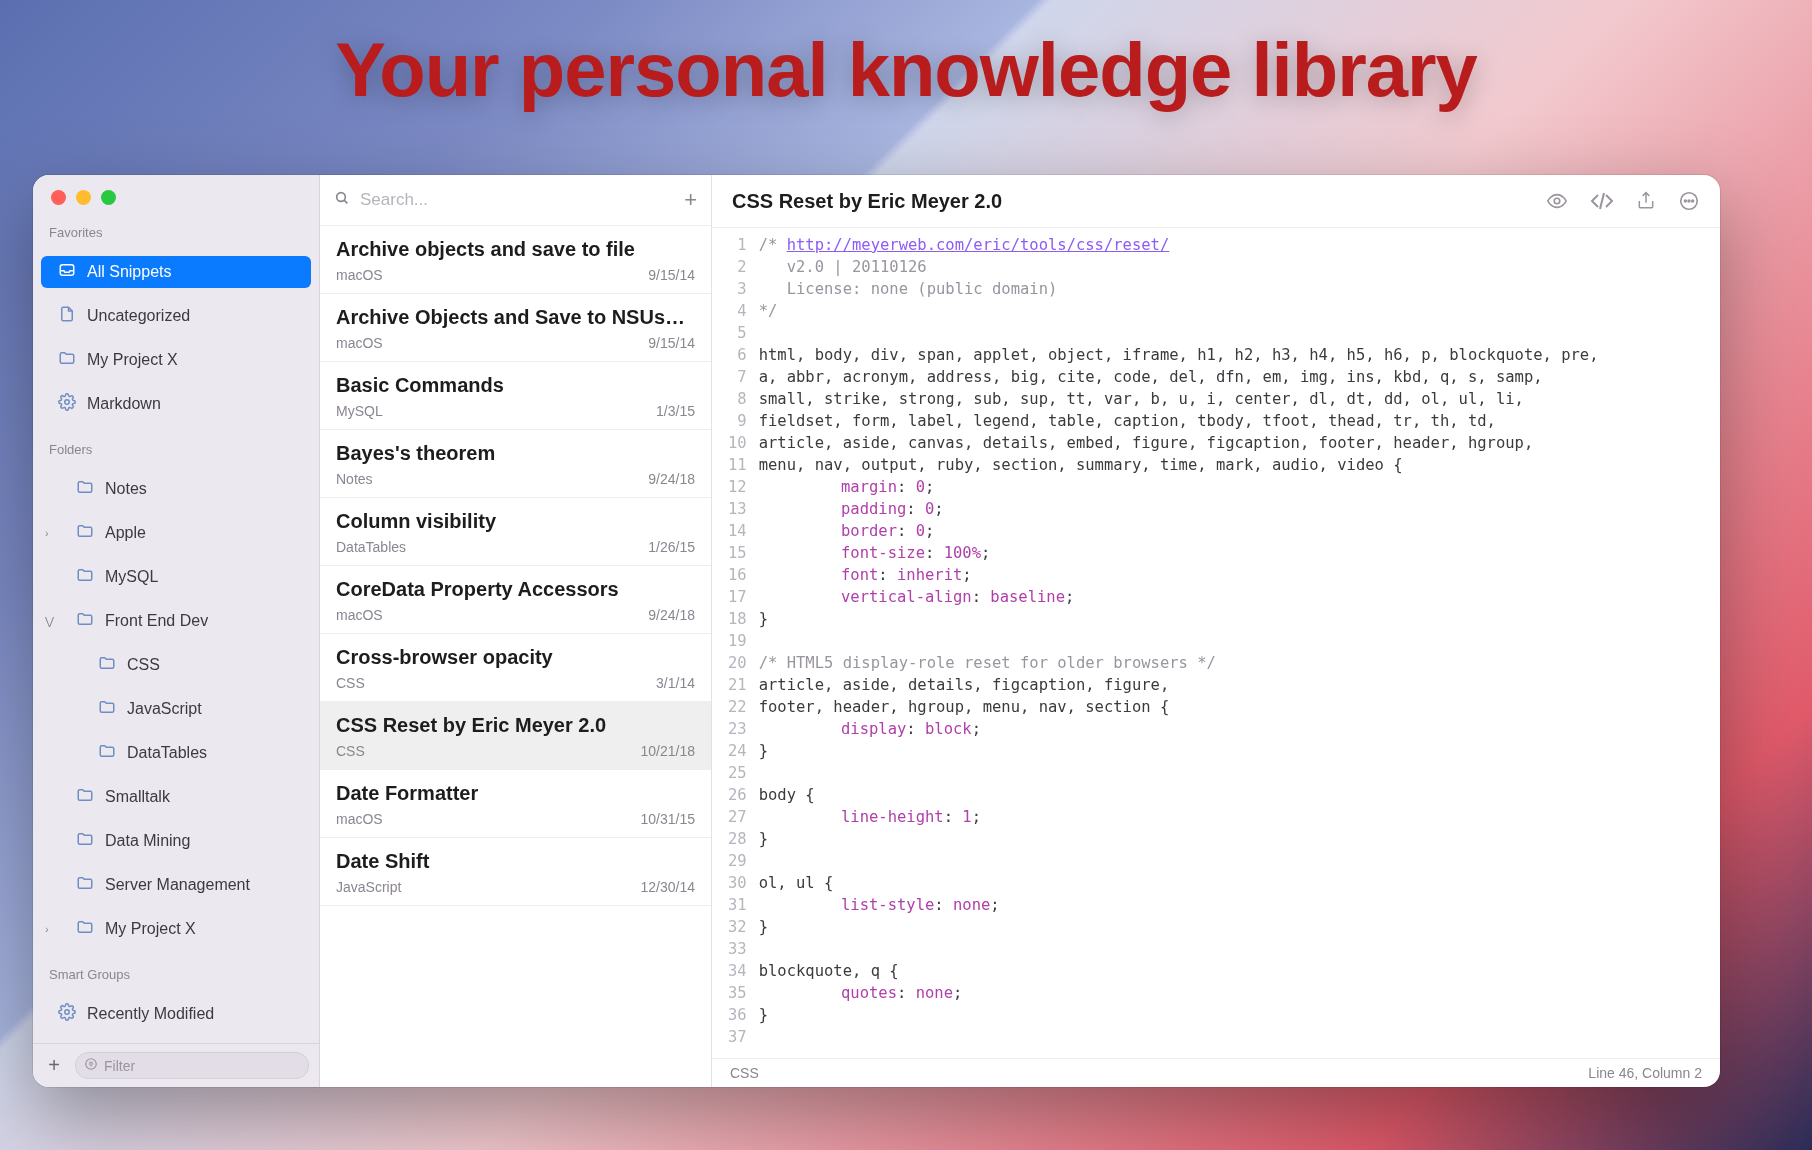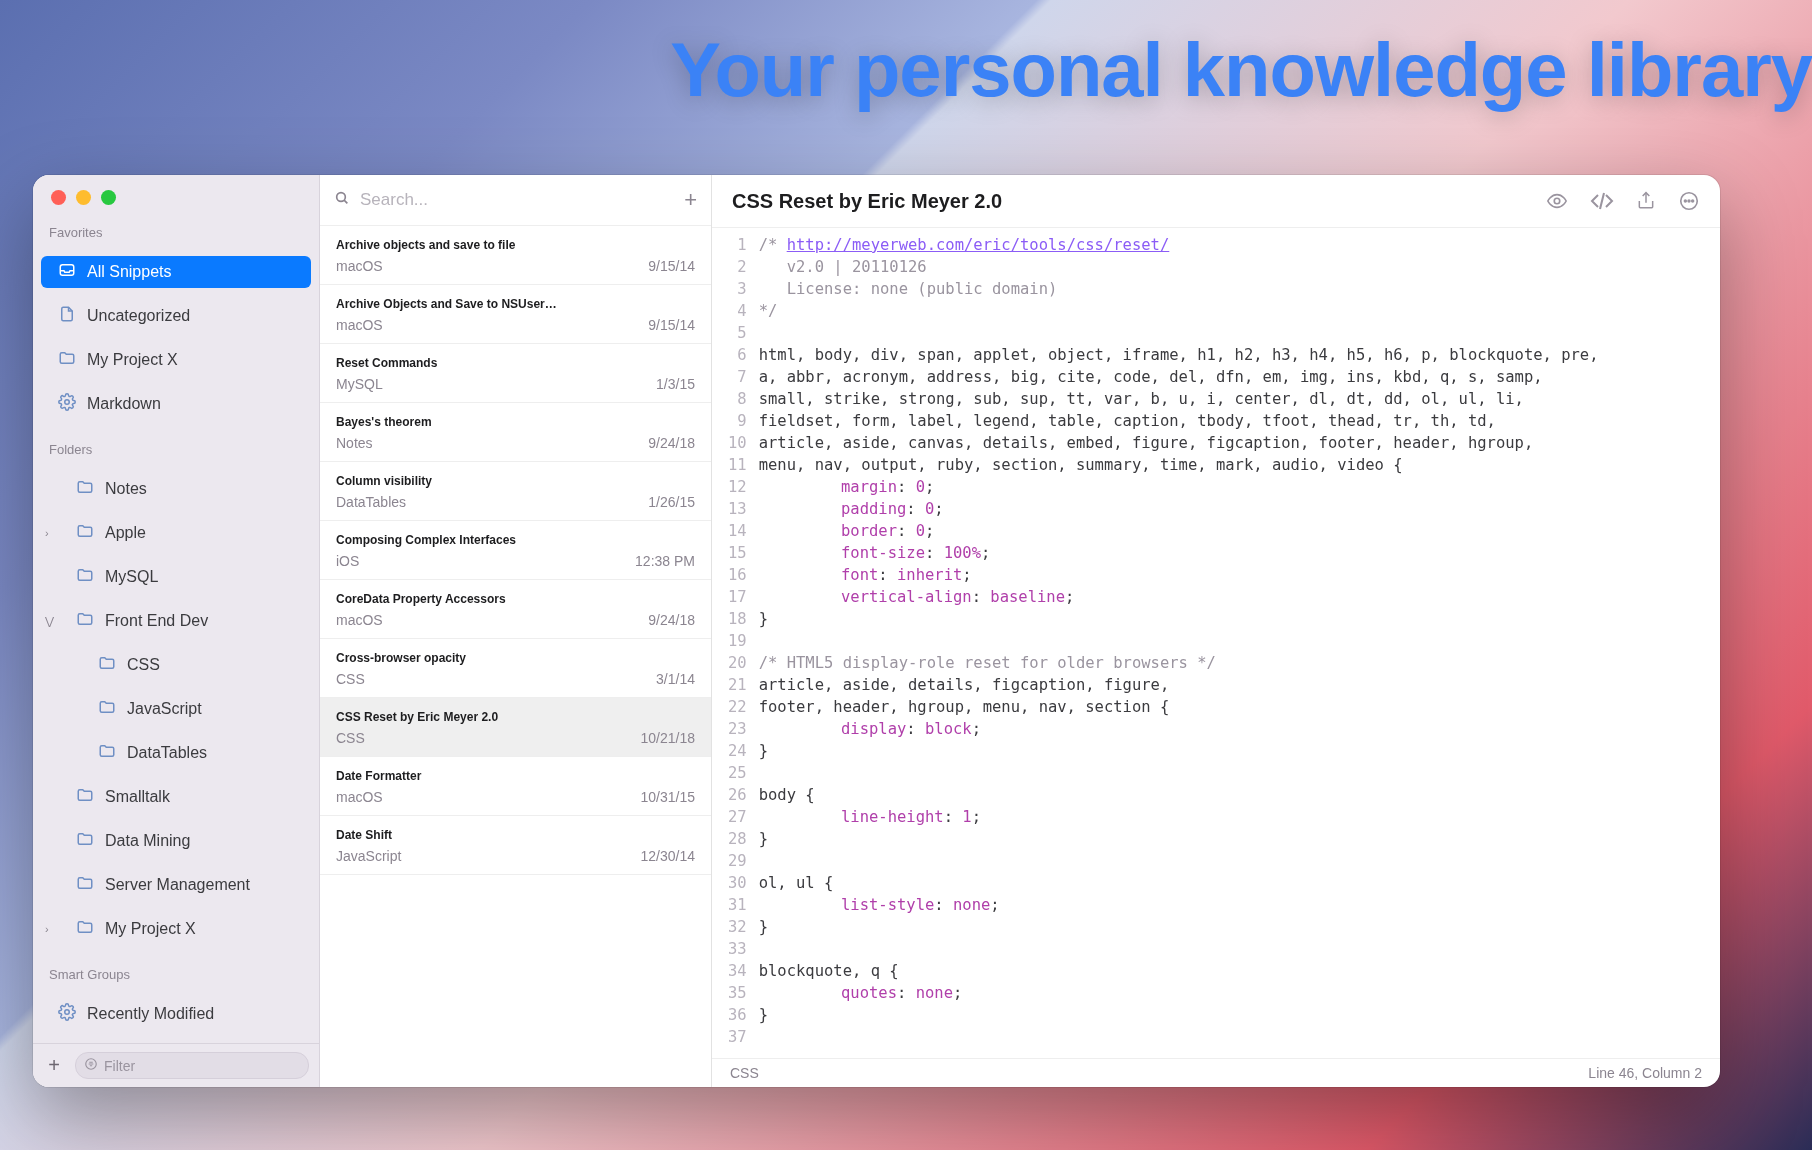--- a/index.html
+++ b/index.html
@@ -7,23 +7,23 @@
   body {
     font-family: -apple-system, "SF Pro Text", "Helvetica Neue", Arial, sans-serif;
     width: 1812px; height: 1150px;
     background: linear-gradient(135deg,#5b6fb0 0%,#7b89c4 20%,#a8b5df 35%,#cfd6eb 35.5%,#f2c9ce 55%,#e15a6a 85%,#2a2c56 100%);
     position: relative;
     overflow: hidden;
     color: #2a2a2a;
   }
   .hero {
     position: absolute; top: 26px; left: 0; right: 0;
-    text-align: right;
+    text-align: center;
     font-size: 76px; font-weight: 700;
-    color: #3b82f6;
+    color: #b91c1c;
     text-shadow: 0 4px 24px rgba(0,0,0,.25);
     letter-spacing: -1px;
   }
   .window {
     position: absolute;
     top: 175px; left: 33px;
     width: 1687px; height: 912px;
     background: #fff;
     border-radius: 16px;
     box-shadow: 0 30px 80px rgba(0,0,0,.35), 0 0 0 1px rgba(0,0,0,.08);
@@ -71,21 +71,21 @@
   .list-header{display:flex;align-items:center;padding:12px 14px;border-bottom:1px solid #eee;gap:10px;}
   .list-header .srch{flex:1;border:none;outline:none;font-size:17px;color:#333;}
   .list-header .srch::placeholder{color:#b7b3bb;}
   .list-header .ic{color:#8b8590;font-size:16px;}
   .list-header .plus{font-size:22px;color:#8b8590;}
   .list-body{flex:1;overflow:hidden;}
   .li{
     padding:12px 16px 10px; border-bottom:1px solid #eee; cursor:default;
   }
   .li.selected{background:#efefef;}
-  .li-title{font-size:12px;font-weight:600;color:#1d1d1f;white-space:nowrap;overflow:hidden;text-overflow:ellipsis;}
+  .li-title{font-size:20px;font-weight:600;color:#1d1d1f;white-space:nowrap;overflow:hidden;text-overflow:ellipsis;}
   .li-meta{display:flex;justify-content:space-between;margin-top:6px;font-size:14px;color:#8b8590;}
   
   .editor{flex:1;display:flex;flex-direction:column;min-width:0;}
   .ed-header{display:flex;align-items:center;padding:14px 20px;border-bottom:1px solid #eee;}
   .ed-title{font-size:20px;font-weight:600;color:#1d1d1f;flex:1;}
   .ed-actions{display:flex;gap:22px;color:#9a949f;font-size:18px;align-items:center;}
   .ed-actions span svg{display:block;}
   .ed-code{
     flex:1; overflow:hidden;
     font-family: "SF Mono", Menlo, Consolas, monospace;
@@ -285,45 +285,38 @@
           </div>
         </div>
         <div class="li">
           <div class="li-title">Archive Objects and Save to NSUser…</div>
           <div class="li-meta">
             <span>macOS</span>
             <span>9/15/14</span>
           </div>
         </div>
         <div class="li">
-          <div class="li-title">Reset Commands</div>
+          <div class="li-title">Basic Commands</div>
           <div class="li-meta">
             <span>MySQL</span>
             <span>1/3/15</span>
           </div>
         </div>
         <div class="li">
           <div class="li-title">Bayes's theorem</div>
           <div class="li-meta">
             <span>Notes</span>
             <span>9/24/18</span>
           </div>
         </div>
         <div class="li">
           <div class="li-title">Column visibility</div>
           <div class="li-meta">
             <span>DataTables</span>
             <span>1/26/15</span>
-          </div>
-        </div>
-        <div class="li">
-          <div class="li-title">Composing Complex Interfaces</div>
-          <div class="li-meta">
-            <span>iOS</span>
-            <span>12:38 PM</span>
           </div>
         </div>
         <div class="li">
           <div class="li-title">CoreData Property Accessors</div>
           <div class="li-meta">
             <span>macOS</span>
             <span>9/24/18</span>
           </div>
         </div>
         <div class="li">

